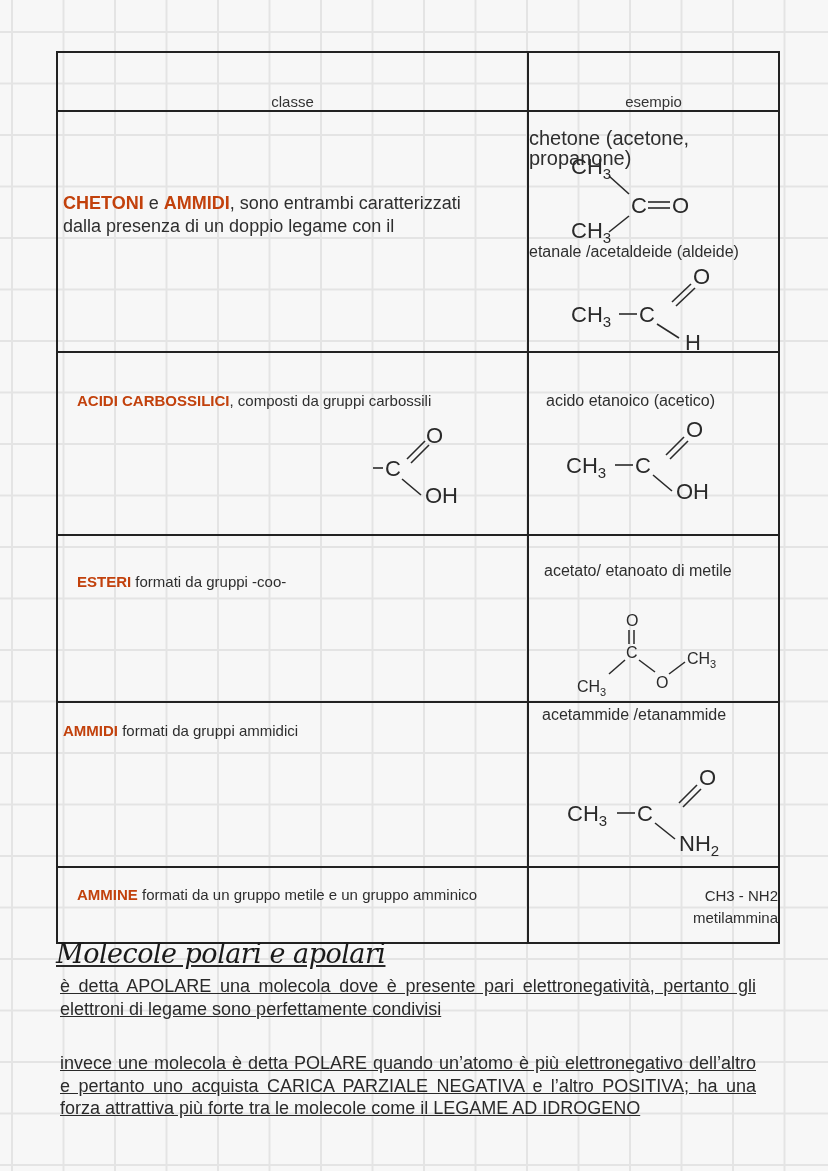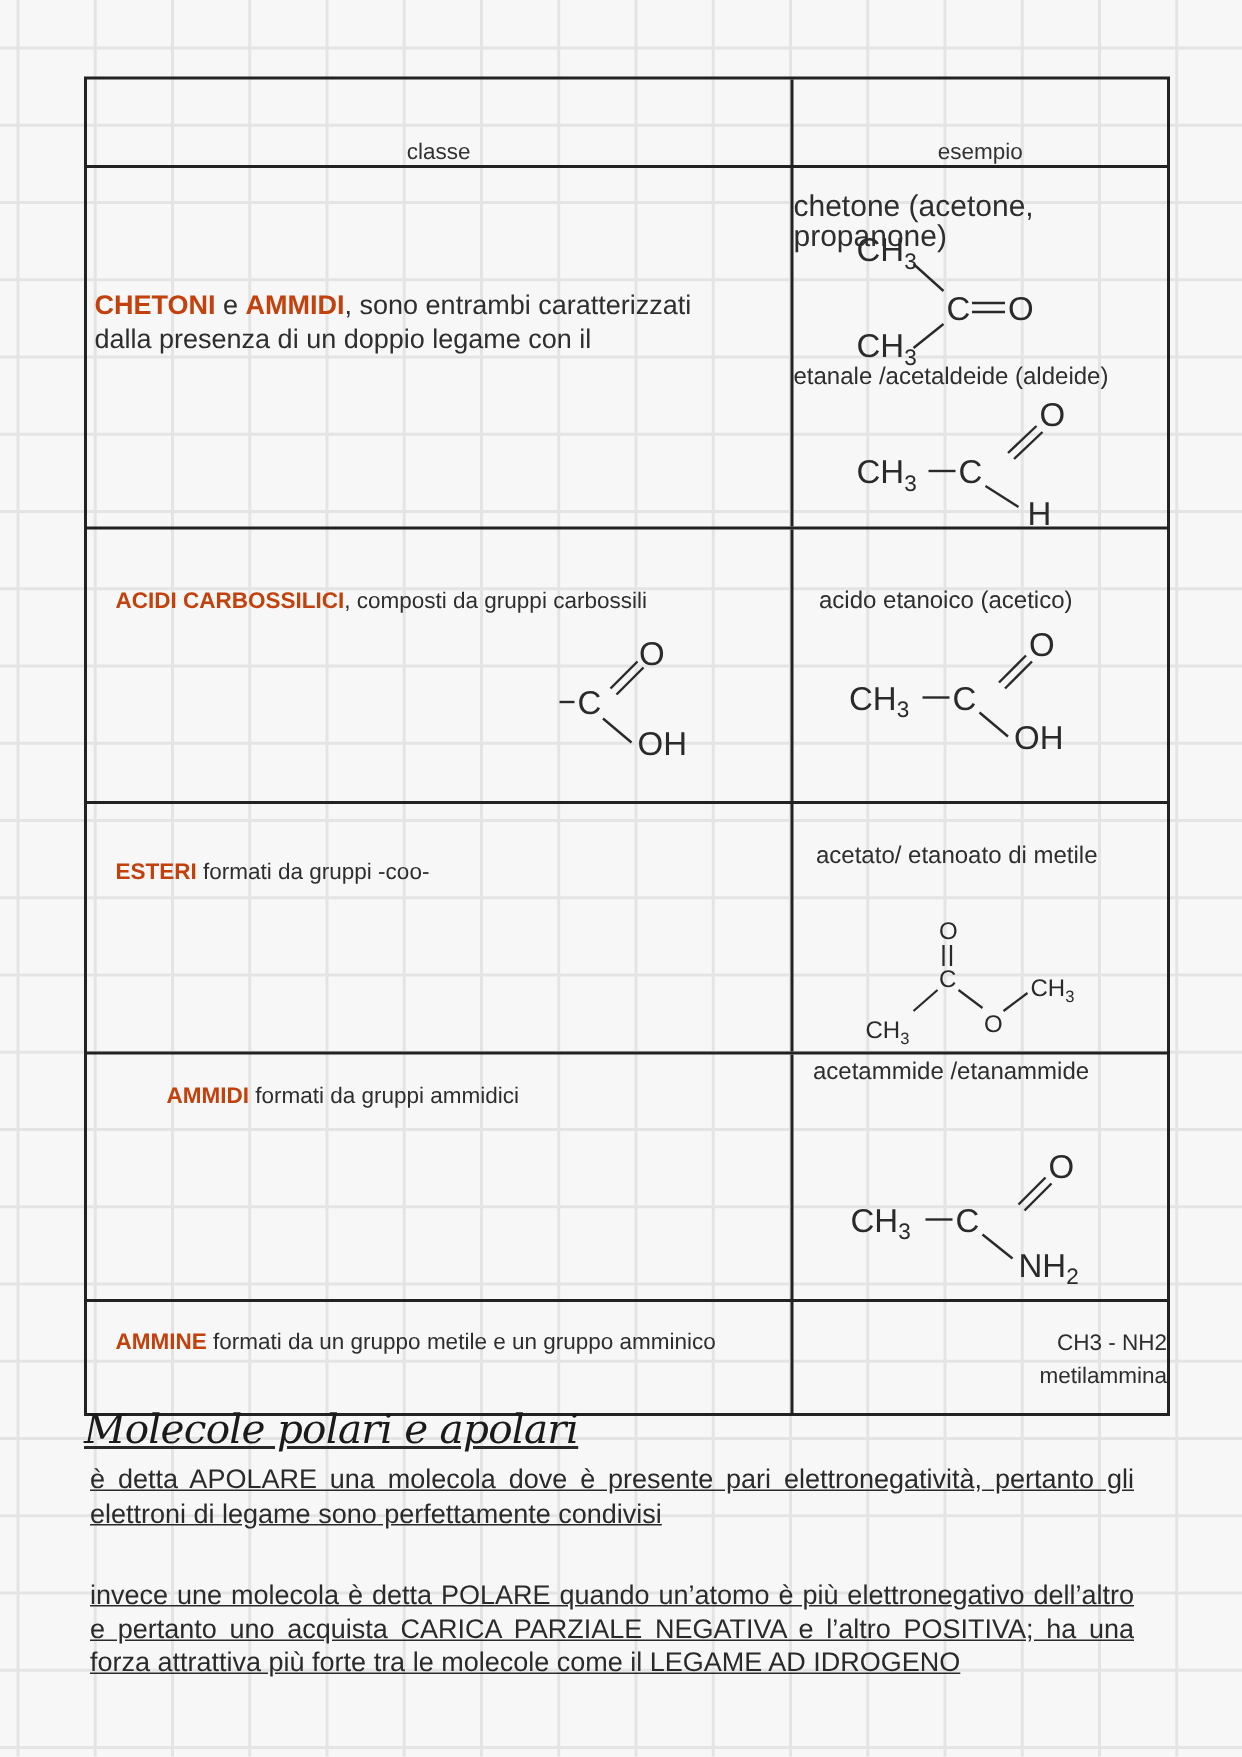--- a/index.html
+++ b/index.html
@@ -130,21 +130,21 @@
         <line x1="110" y1="52" x2="126" y2="64" stroke="#2a2a2a" stroke-width="1.5"></line>
         <text x="127" y="80" font-size="16">O</text>
         <line x1="140" y1="66" x2="156" y2="54" stroke="#2a2a2a" stroke-width="1.5"></line>
         <text x="158" y="56" font-size="16">CH<tspan font-size="11" dy="4">3</tspan></text>
       </svg>
     </div>
   </div>
 
   <div class="row" style="height:163px">
     <div class="cell c1">
-      <div class="txt" style="left:5px; top:18px;padding-left:48px;"><b>AMMIDI</b><span> formati da gruppi ammidici</span></div>
+      <div class="txt" style="left:5px; top:18px;"><b>AMMIDI</b><span> formati da gruppi ammidici</span></div>
     </div>
     <div class="cell c2">
       <div class="txt" style="left:13px; top:2px; font-size:16px;">acetammide /etanammide</div>
       <svg width="240" height="100" style="left:0; top:56px;">
         <text x="170" y="26" font-size="22">O</text>
         <line x1="150" y1="44" x2="168" y2="26" stroke="#2a2a2a" stroke-width="1.6"></line>
         <line x1="154" y1="48" x2="172" y2="30" stroke="#2a2a2a" stroke-width="1.6"></line>
         <text x="38" y="62" font-size="22">CH<tspan font-size="15" dy="5">3</tspan></text>
         <line x1="88" y1="54" x2="106" y2="54" stroke="#2a2a2a" stroke-width="1.6"></line>
         <text x="108" y="62" font-size="22">C</text>

